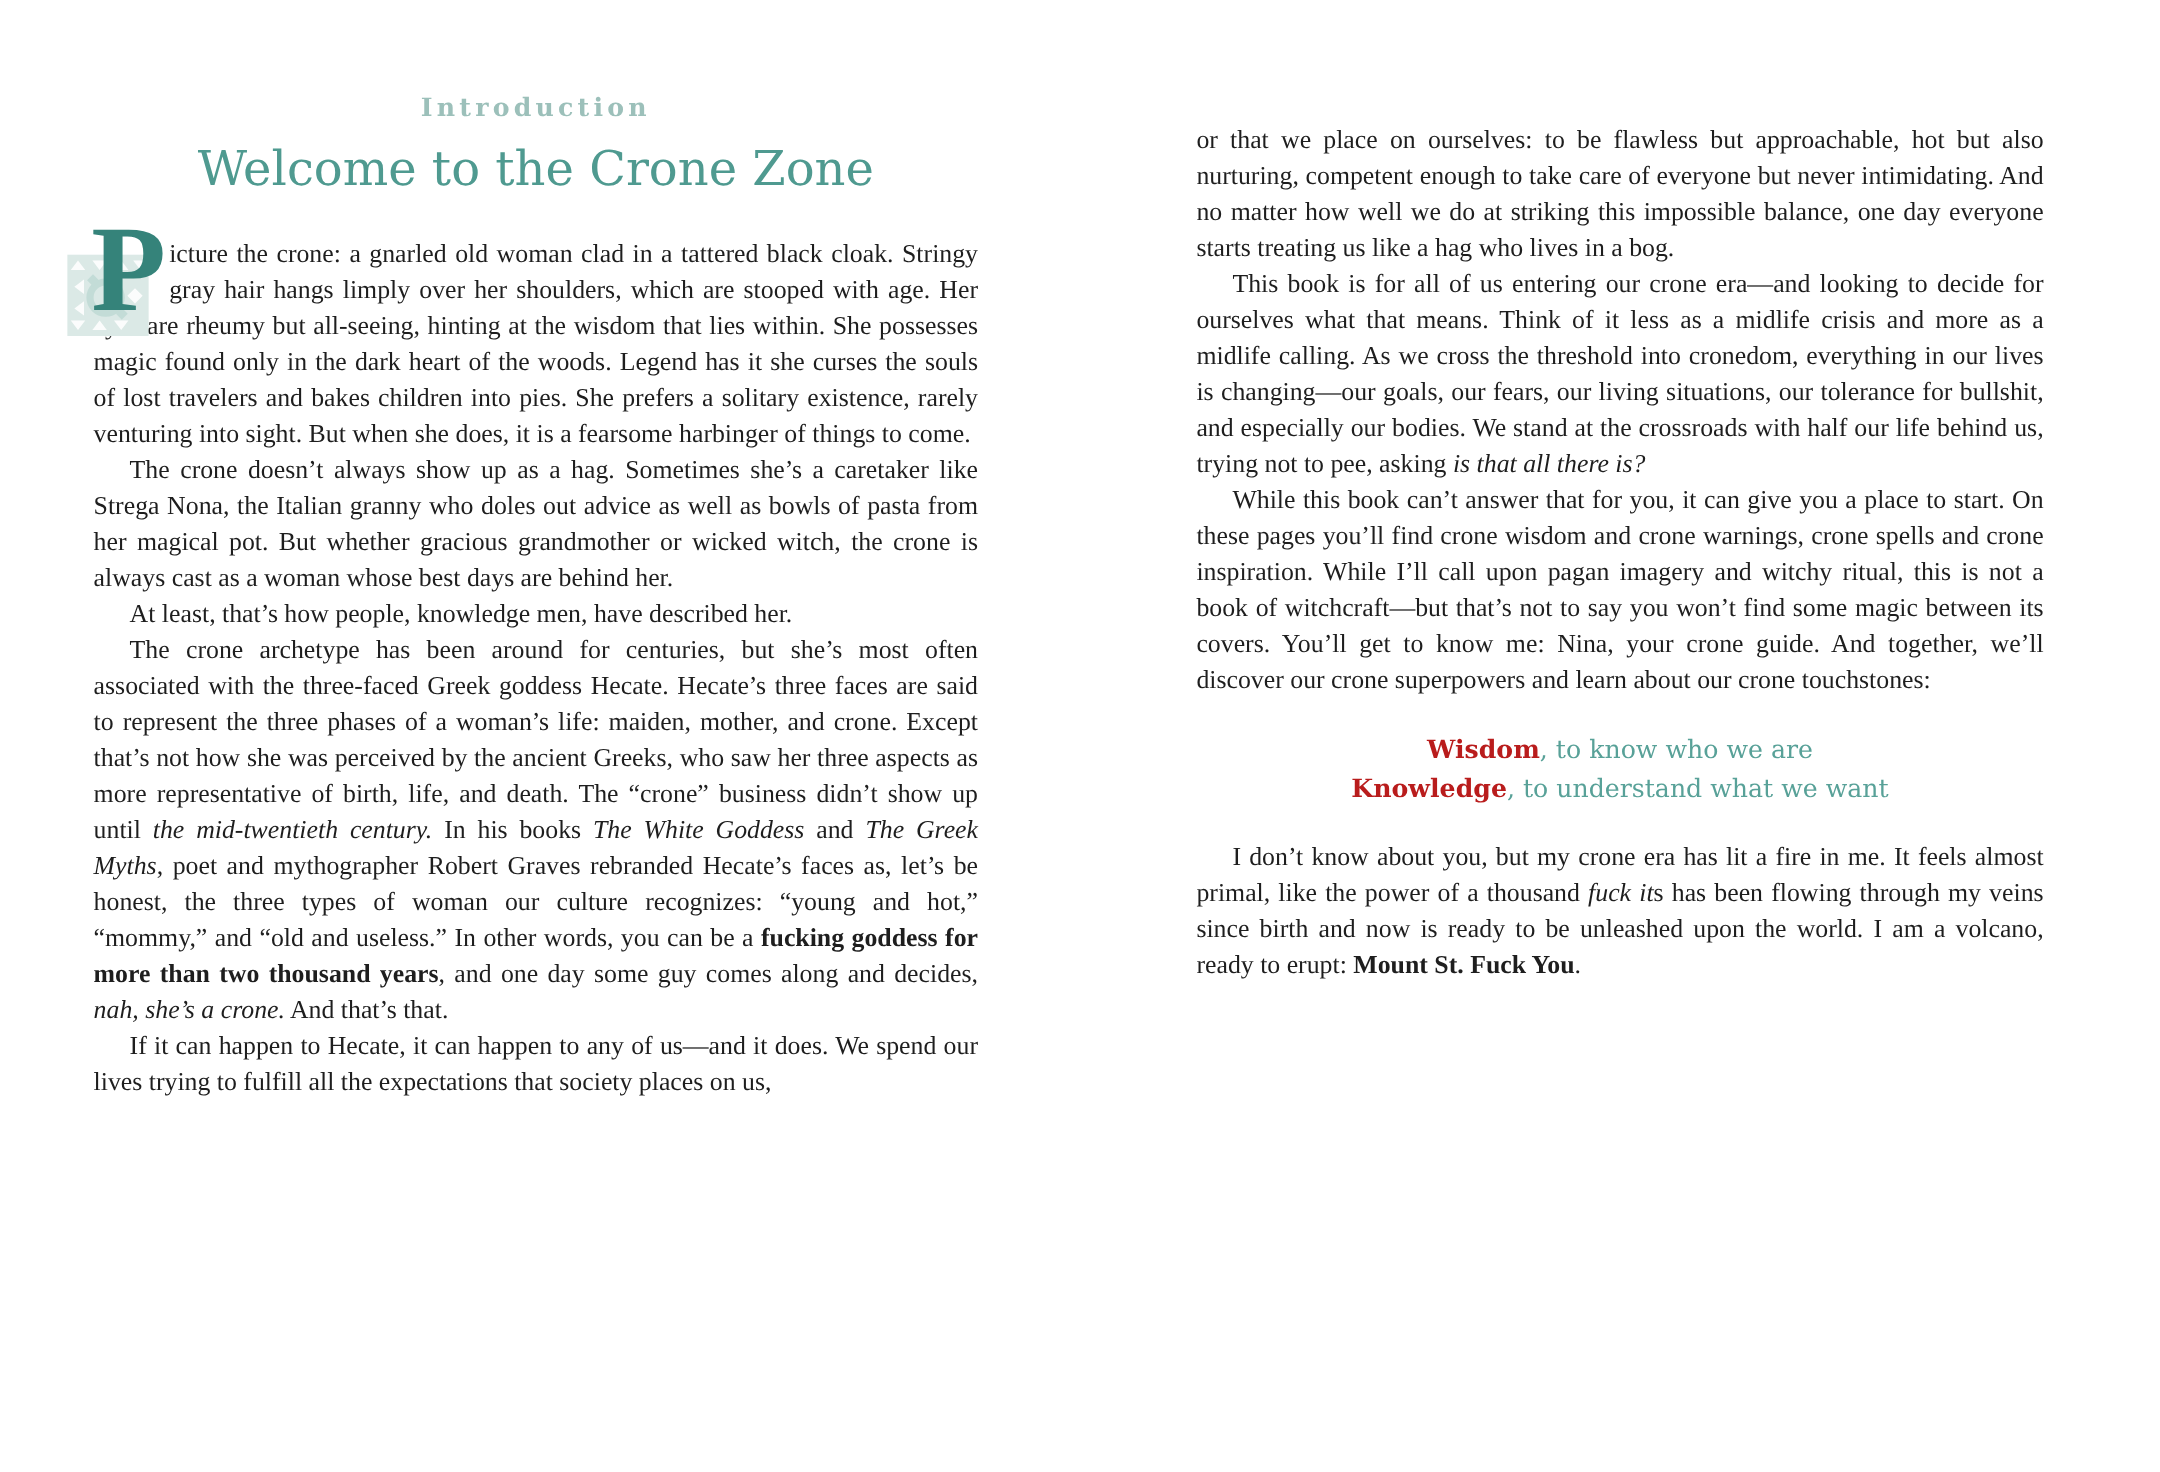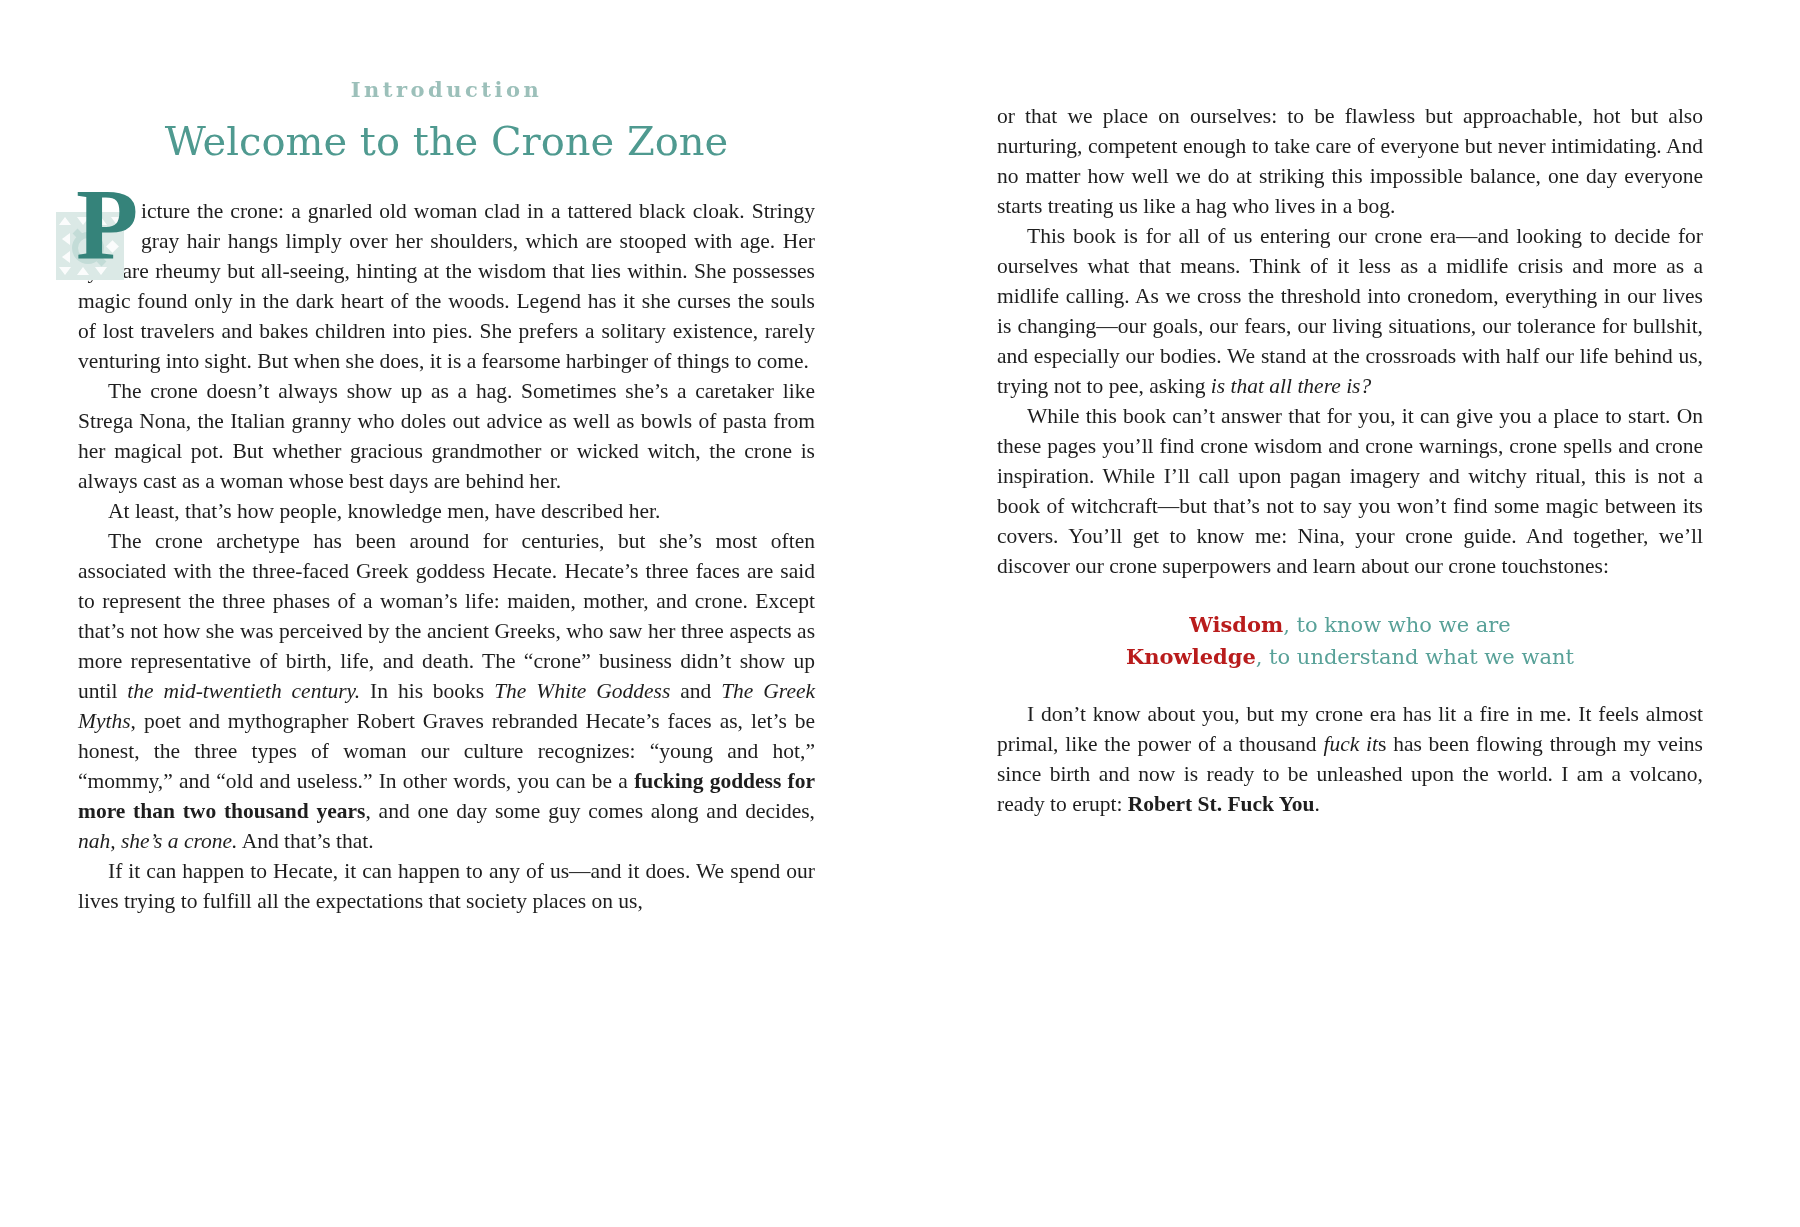--- a/index.html
+++ b/index.html
@@ -155,21 +155,21 @@
       <div>
           <p class="para"><span>or that we place on ourselves: to be flawless but approachable, hot but also nurturing, competent enough to take care of everyone but never intimidating. And no matter how well we do at striking this impossible balance, one day everyone starts treating us like a hag who lives in a bog.</span></p>
           <p class="para indent"><span>This book is for all of us entering our crone era—and looking to decide for ourselves what that means. Think of it less as a midlife crisis and more as a midlife calling. As we cross the threshold into cronedom, everything in our lives is changing—our goals, our fears, our living situations, our tolerance for bullshit, and especially our bodies. We stand at the crossroads with half our life behind us, trying not to pee, asking </span><span class="it">is that all there is?</span></p>
           <p class="para indent"><span>While this book can’t answer that for you, it can give you a place to start. On these pages you’ll find crone wisdom and crone warnings, crone spells and crone inspiration. While I’ll call upon pagan imagery and witchy ritual, this is not a book of witchcraft—but that’s not to say you won’t find some magic between its covers. You’ll get to know me: Nina, your crone guide. And together, we’ll discover our crone superpowers and learn about our crone touchstones:</span></p>
         </div>
       <div class="touchstones">
           <div class="touchstone-line"><span class="lead">Wisdom</span><span class="rest">, to know who we are</span></div>
           <div class="touchstone-line"><span class="lead">Knowledge</span><span class="rest">, to understand what we want</span></div>
         </div>
       <div>
-          <p class="para indent"><span>I don’t know about you, but my crone era has lit a fire in me. It feels almost primal, like the power of a thousand </span><span class="it">fuck it</span><span>s has been flowing through my veins since birth and now is ready to be unleashed upon the world. I am a volcano, ready to erupt: </span><span class="bd">Robert St. Fuck You</span><span>.</span></p>
+          <p class="para indent"><span>I don’t know about you, but my crone era has lit a fire in me. It feels almost primal, like the power of a thousand </span><span class="it">fuck it</span><span>s has been flowing through my veins since birth and now is ready to be unleashed upon the world. I am a volcano, ready to erupt: </span><span class="bd">Mount St. Fuck You</span><span>.</span></p>
         </div>
     </div>
   </div>
   <div class="footer footer-right">
     <span>Introduction</span>
     <span class="dots">···</span>
     <span>9</span>
   </div>
 
 </div>

